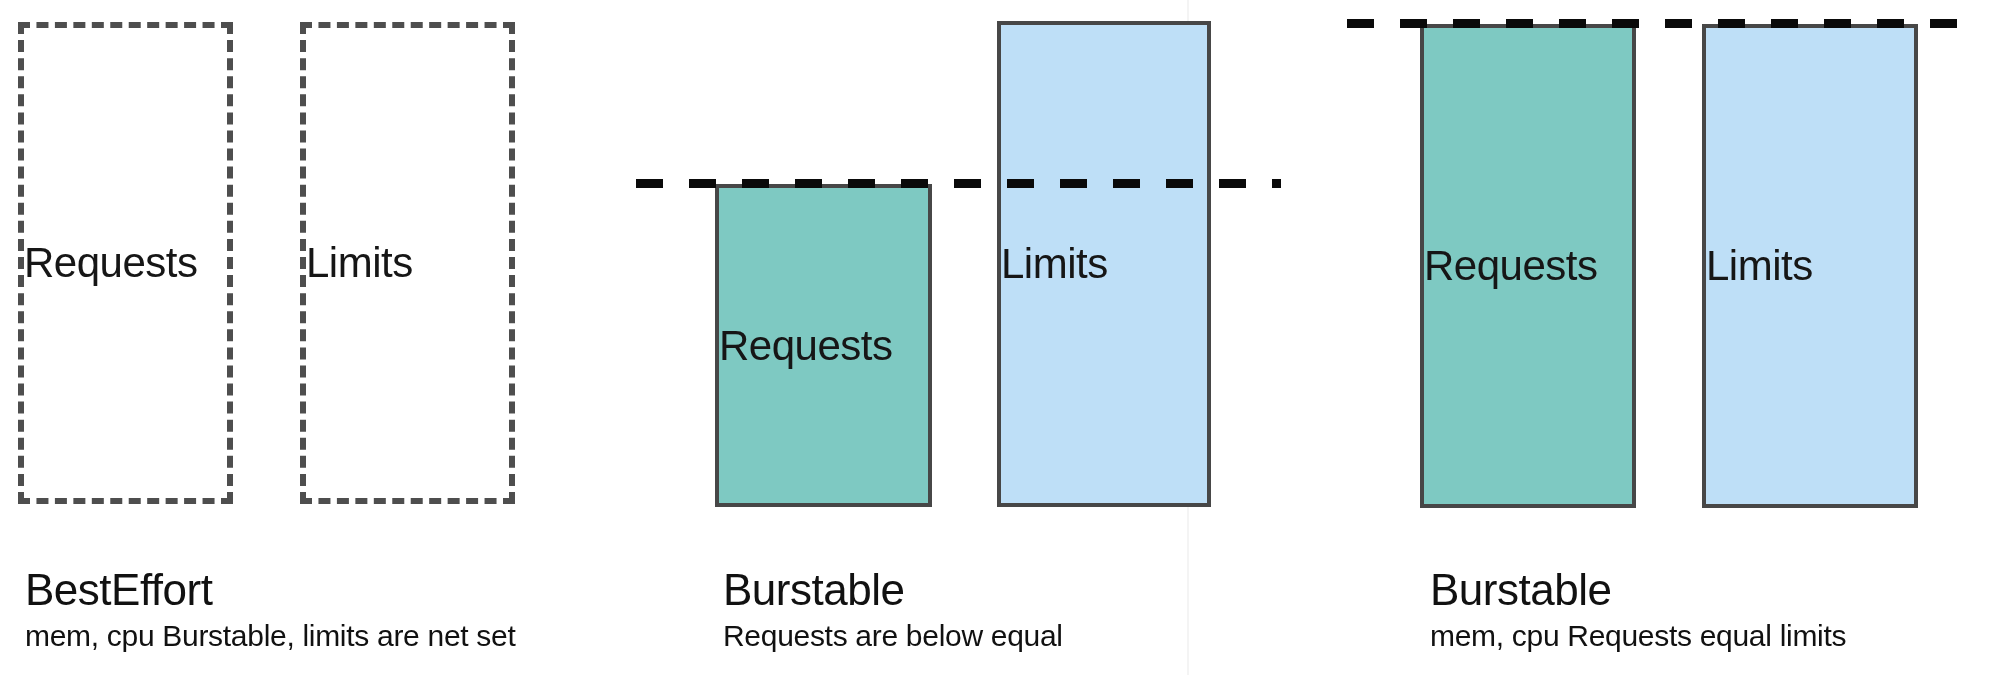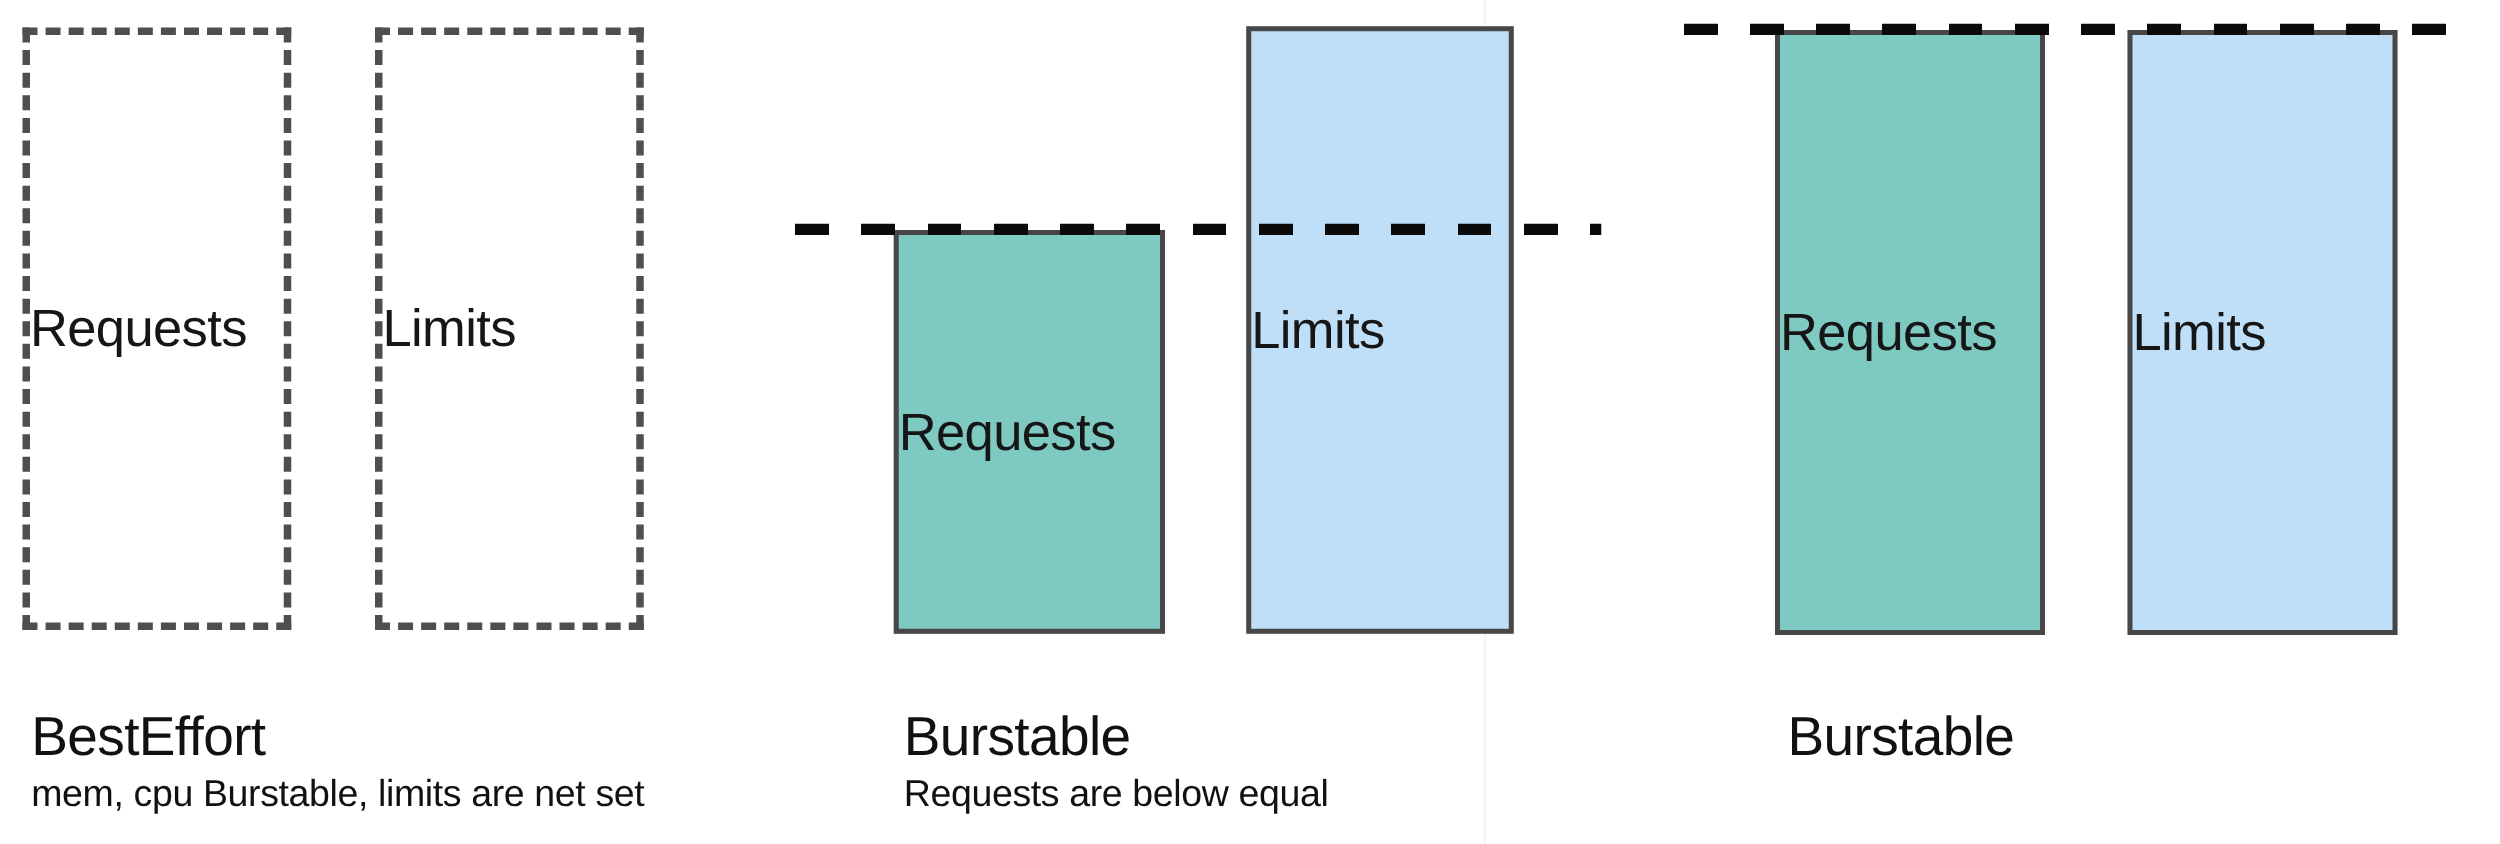--- a/index.html
+++ b/index.html
@@ -104,15 +104,16 @@
 
   <div class="box filled requests-fill" style="left:1420px; top:24px; width:216px; height:484px;">
     <span class="box-label">Requests</span>
   </div>
   <div class="box filled limits-fill" style="left:1702px; top:24px; width:216px; height:484px;">
     <span class="box-label">Limits</span>
   </div>
   <div class="threshold" style="left:1347px; top:19px; width:633px;"></div>
   <div class="caption" style="left:1430px; top:562px;">
     <div class="caption-title">Burstable</div>
+    <div class="caption-sub">mem, cpu Requests equal limits</div>
   </div>
 
 </div>
 
 </body></html>

